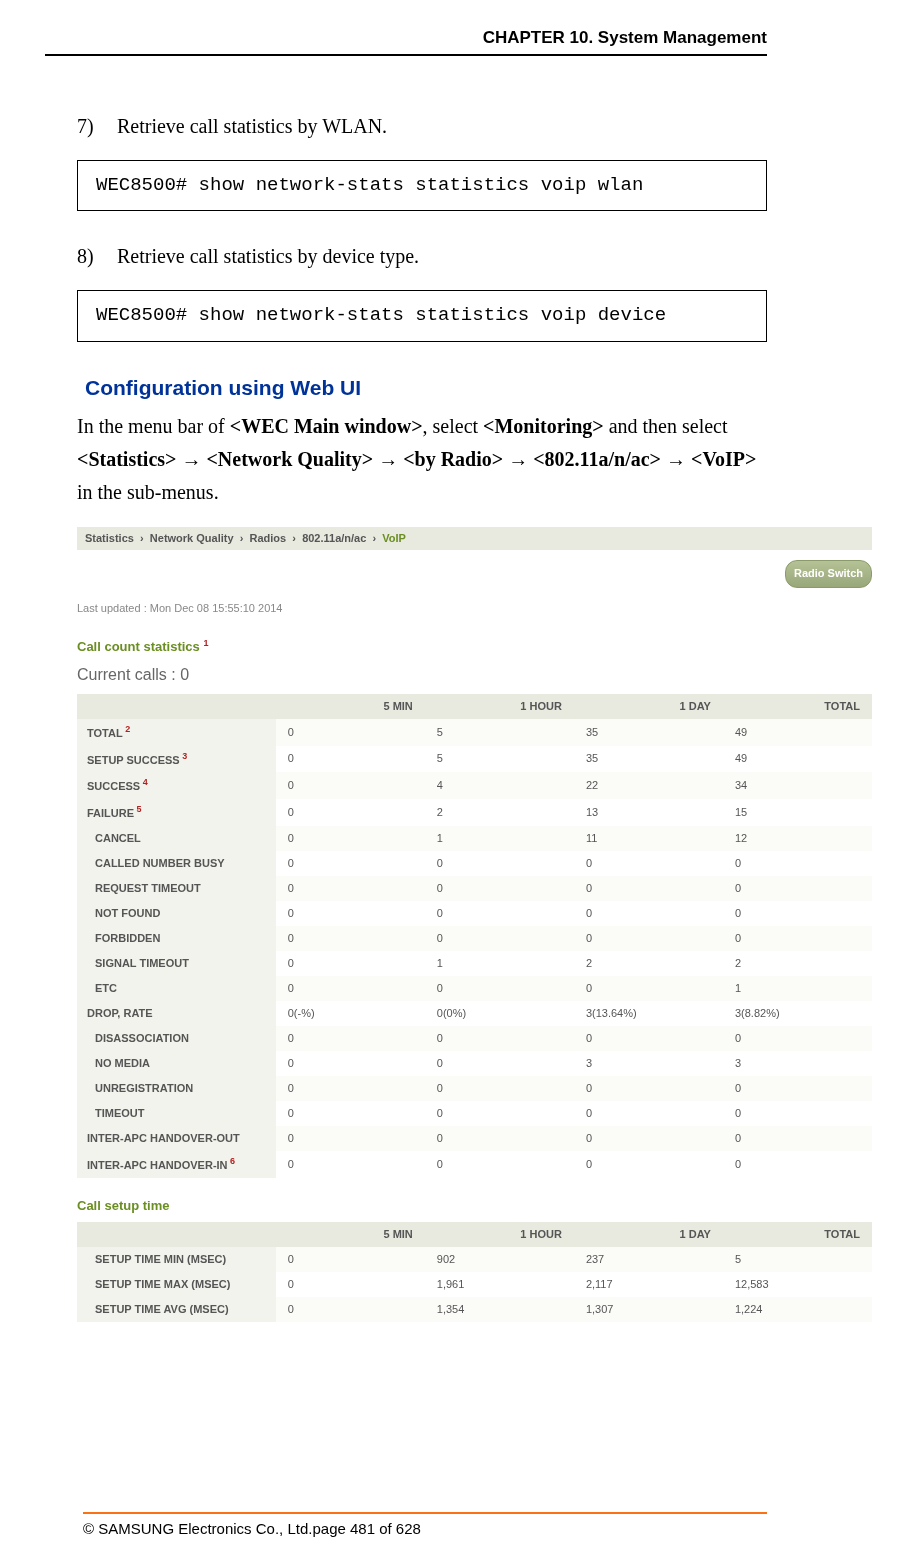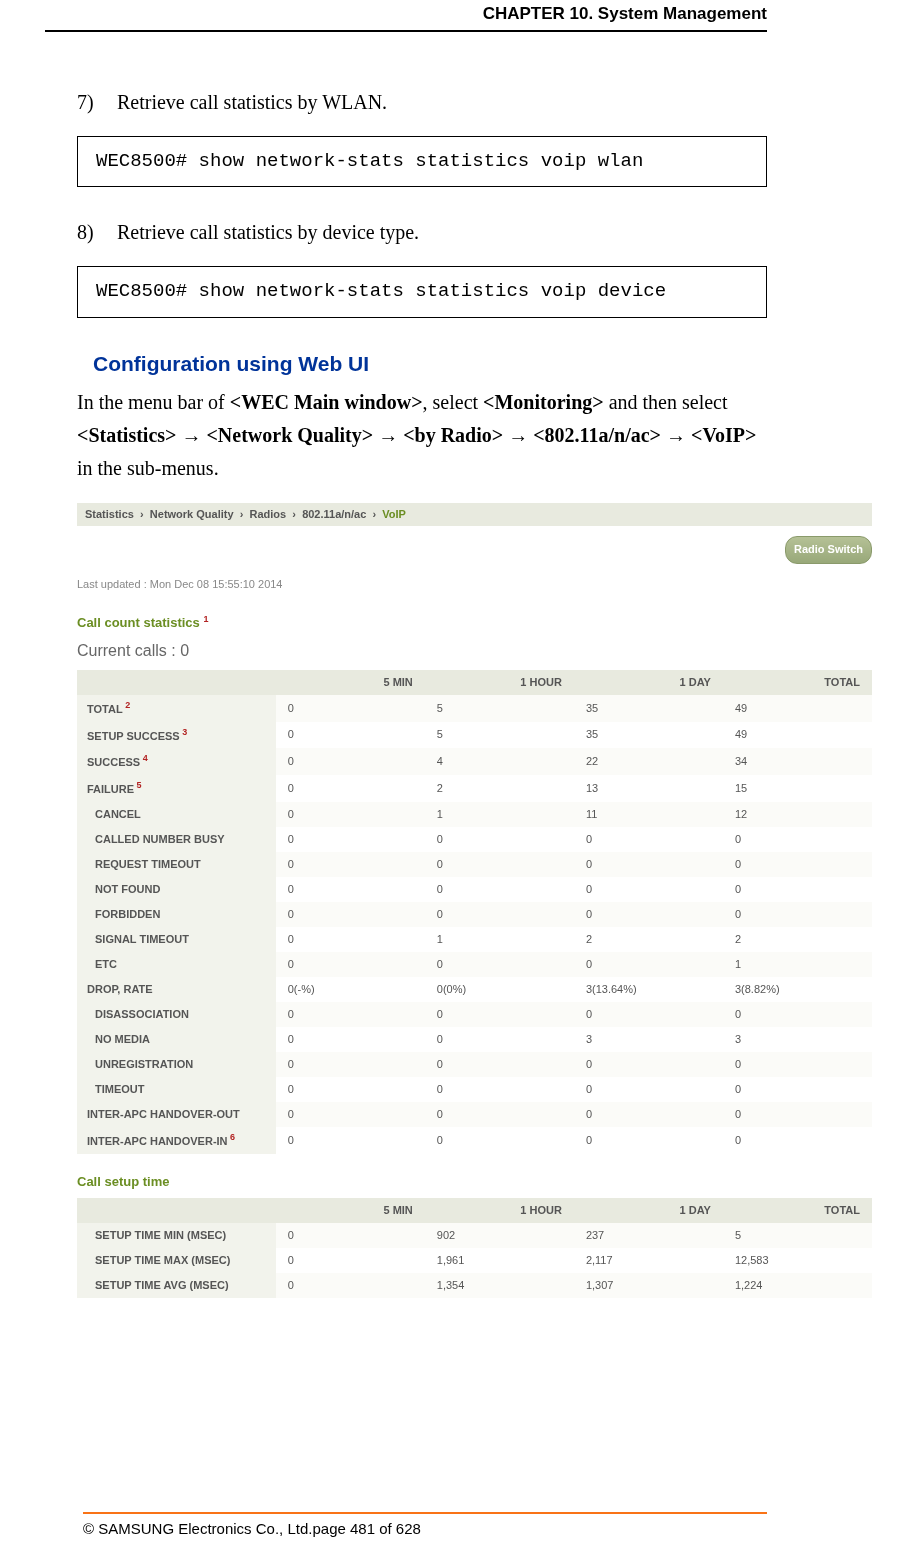--- a/index.html
+++ b/index.html
@@ -8,21 +8,21 @@
     width: 922px;
     height: 1565px;
     font-family: "Times New Roman", Times, serif;
     color:#000;
     background:#fff;
     position:relative;
   }
   .page {
     width:812px;
     height:1565px;
-    padding: 4px 45px 30px 45px;
+    padding: 28px 45px 30px 45px;
     position:relative;
   }
   .top-header {
     text-align:right;
     font-family: Arial, Helvetica, sans-serif;
     font-weight:bold;
     font-size:17px;
     padding-bottom:6px;
   }
   .hr-top {
@@ -47,21 +47,21 @@
     font-family: "Courier New", monospace;
     font-size:19px;
     padding:10px 18px;
     margin: 8px 0 30px 0;
   }
   .section-title {
     font-family: Arial, Helvetica, sans-serif;
     color:#003399;
     font-weight:bold;
     font-size:21px;
-    margin: 20px 0 6px 16px;
+    margin: 20px 0 6px 8px;
   }
   .instruction { font-size:20px; line-height:1.65; }
   .bold { font-weight:bold; }
 
   .screenshot-wrap {
     margin-top:18px;
     font-family: Arial, Helvetica, sans-serif;
     width: 795px;
   }
   .breadcrumb-bar {

